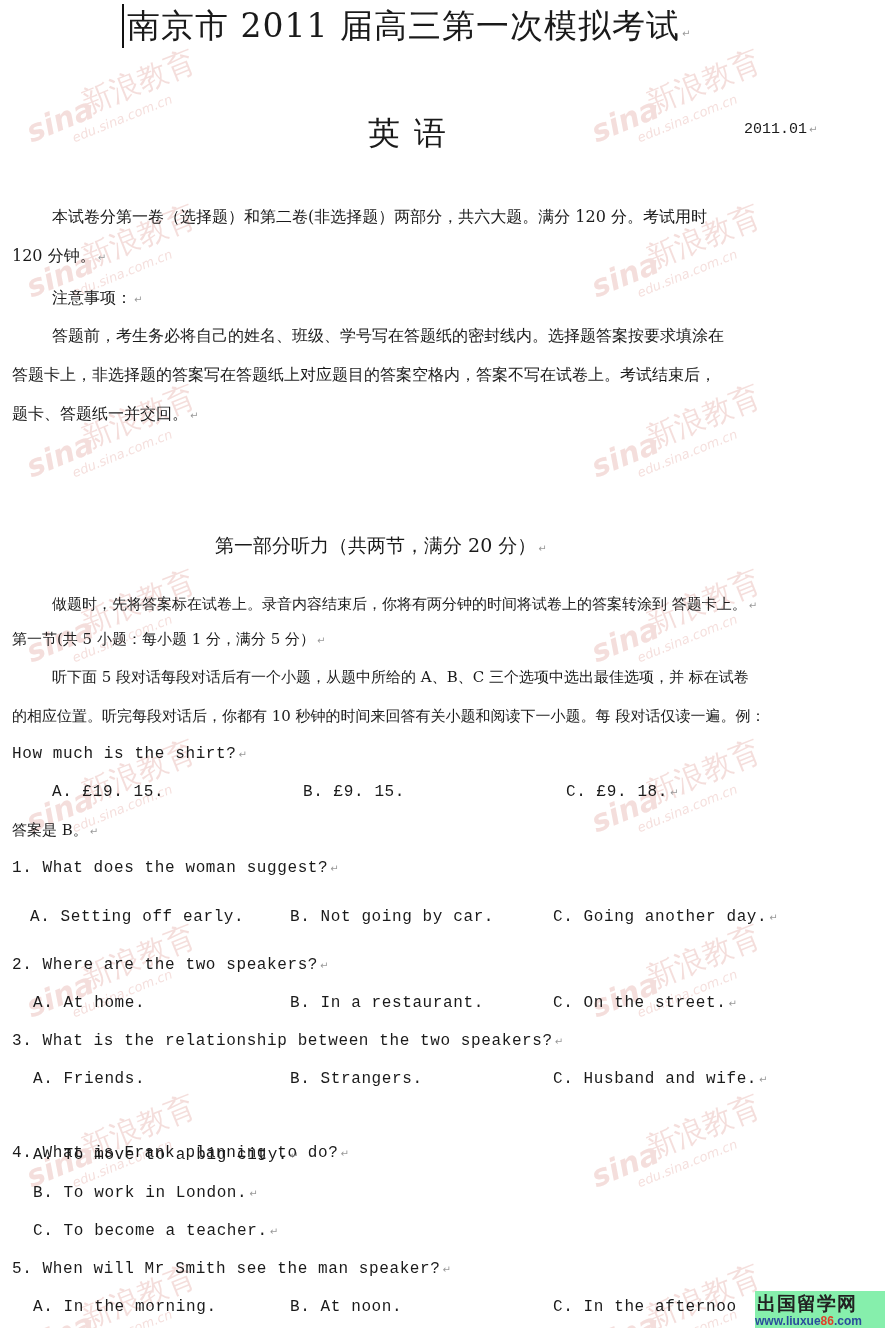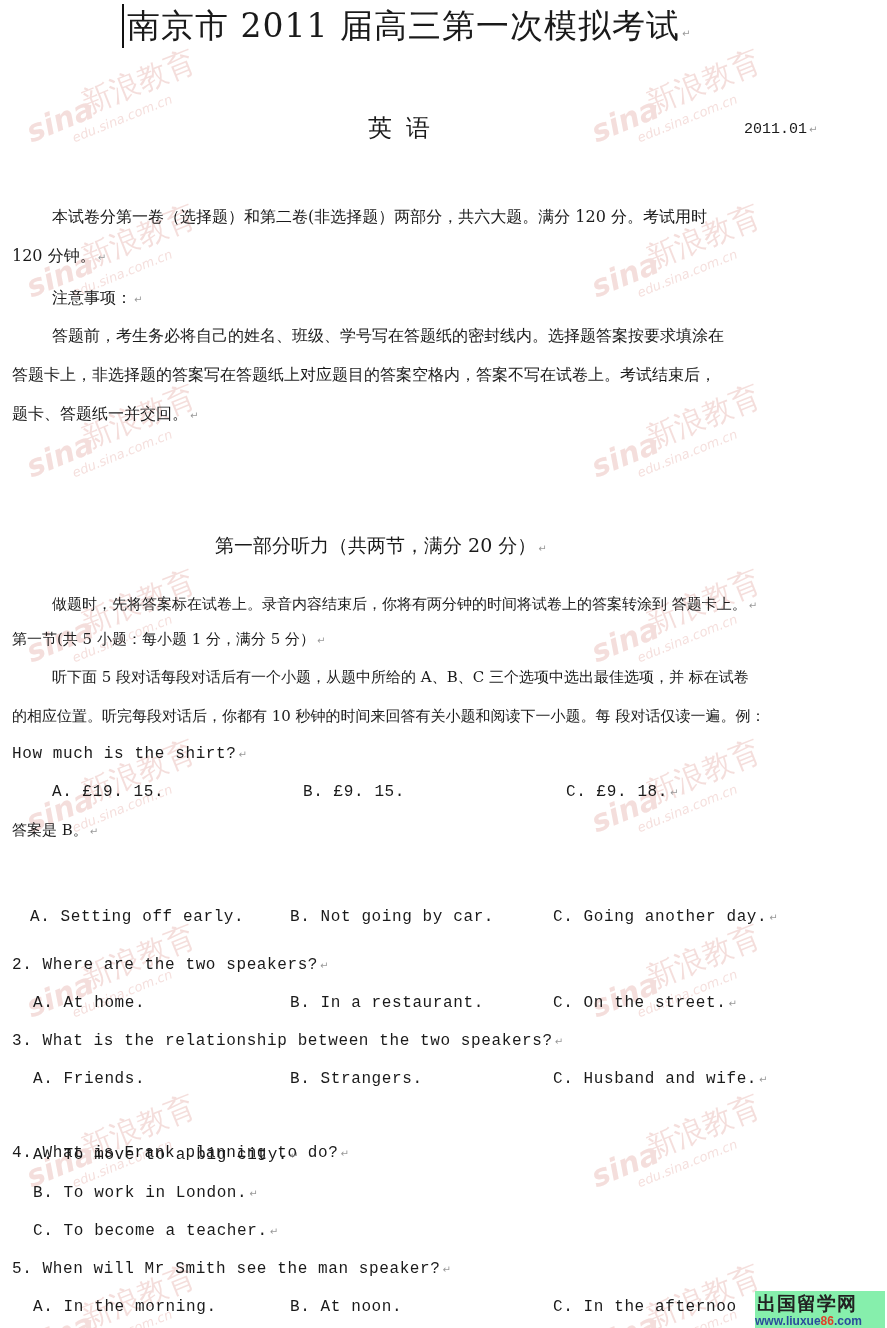--- a/index.html
+++ b/index.html
@@ -5,21 +5,21 @@
   html, body { margin: 0; padding: 0; background: #ffffff; }
   body { width: 887px; height: 1328px; position: relative; overflow: hidden; color: #1a1a1a; }
   .page { position: absolute; left: 0; top: 0; width: 887px; height: 1328px; }
   .serif { font-family: "DejaVu Serif", "Liberation Serif", serif; }
   .mono { font-family: "Liberation Mono", "DejaVu Sans Mono", monospace; }
   .abs { position: absolute; white-space: nowrap; }
   .pm { color: #999; font-size: 10px; margin-left: 2px; font-family: "DejaVu Sans", sans-serif; }
 
   .title-bar { position: absolute; left: 122px; top: 4px; width: 2px; height: 44px; background: #111; }
   .title { left: 127px; top: 4px; font-size: 33px; letter-spacing: 1px; }
-  .subject { left: 368px; top: 112px; font-size: 24px; letter-spacing: 14px; }
+  .subject { left: 368px; top: 112px; font-size: 32px; letter-spacing: 14px; }
   .date { left: 744px; top: 121px; font-size: 15px; }
 
   .cn { font-family: "DejaVu Serif", "Liberation Serif", serif; font-size: 16px; }
   .h1 { font-size: 23px; font-family: "DejaVu Serif", "Liberation Serif", serif; }
   .h2 { font-size: 19px; font-family: "DejaVu Serif", "Liberation Serif", serif; }
   .en { font-family: "Liberation Mono", "DejaVu Sans Mono", monospace; font-size: 16px; letter-spacing: 0.6px; }
 
   .wm { position: absolute; width: 200px; height: 70px; transform: rotate(-22deg); opacity: 0.16; pointer-events: none; }
   .wm .logo { position: absolute; left: 0; top: 18px; font-family: "DejaVu Sans", sans-serif; font-weight: bold; font-style: italic; font-size: 30px; color: #c0392b; }
   .wm .cnname { position: absolute; left: 62px; top: 10px; font-family: "DejaVu Serif", serif; font-size: 30px; color: #c0392b; }
@@ -133,20 +133,21 @@
   <div class="abs cn" style="left:12px;top:630px;font-size:15px;"><span>第一节(共 5 小题：每小题 1 分，满分 5 分）</span><span class="pm">↵</span></div>
   <div class="abs cn" style="left:52px;top:668px;font-size:15px;">听下面 5 段对话每段对话后有一个小题，从题中所给的 A、B、C 三个选项中选出最佳选项，并 标在试卷</div>
   <div class="abs cn" style="left:12px;top:707px;font-size:15px;">的相应位置。听完每段对话后，你都有 10 秒钟的时间来回答有关小题和阅读下一小题。每 段对话仅读一遍。例：</div>
 
   <div class="abs en" style="left:12px;top:745px;"><span>How much is the shirt?</span><span class="pm">↵</span></div>
   <div class="abs en" style="left:52px;top:783px;">A. £19. 15.</div>
   <div class="abs en" style="left:303px;top:783px;">B. £9. 15.</div>
   <div class="abs en" style="left:566px;top:783px;"><span>C. £9. 18.</span><span class="pm">↵</span></div>
   <div class="abs cn" style="left:12px;top:821px;font-size:15px;"><span>答案是 B。</span><span class="pm">↵</span></div>
 
+  <div class="abs en" style="left:12px;top:859px;"><span>1. What does the woman suggest?</span><span class="pm">↵</span></div>
   <div class="abs en" style="left:30px;top:908px;">A. Setting off early.</div>
   <div class="abs en" style="left:290px;top:908px;">B. Not going by car.</div>
   <div class="abs en" style="left:553px;top:908px;"><span>C. Going another day.</span><span class="pm">↵</span></div>
 
   <div class="abs en" style="left:12px;top:956px;"><span>2. Where are the two speakers?</span><span class="pm">↵</span></div>
   <div class="abs en" style="left:33px;top:994px;">A. At home.</div>
   <div class="abs en" style="left:290px;top:994px;">B. In a restaurant.</div>
   <div class="abs en" style="left:553px;top:994px;"><span>C. On the street.</span><span class="pm">↵</span></div>
 
   <div class="abs en" style="left:12px;top:1032px;"><span>3. What is the relationship between the two speakers?</span><span class="pm">↵</span></div>

